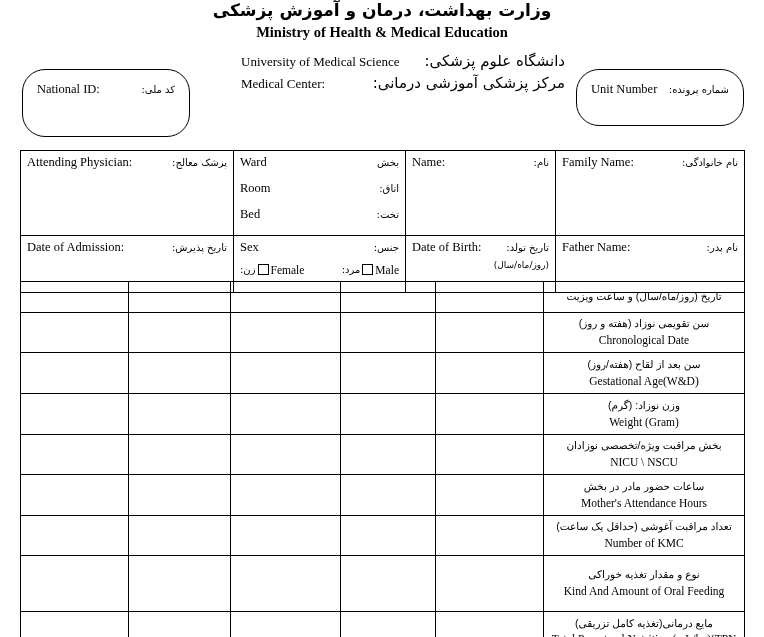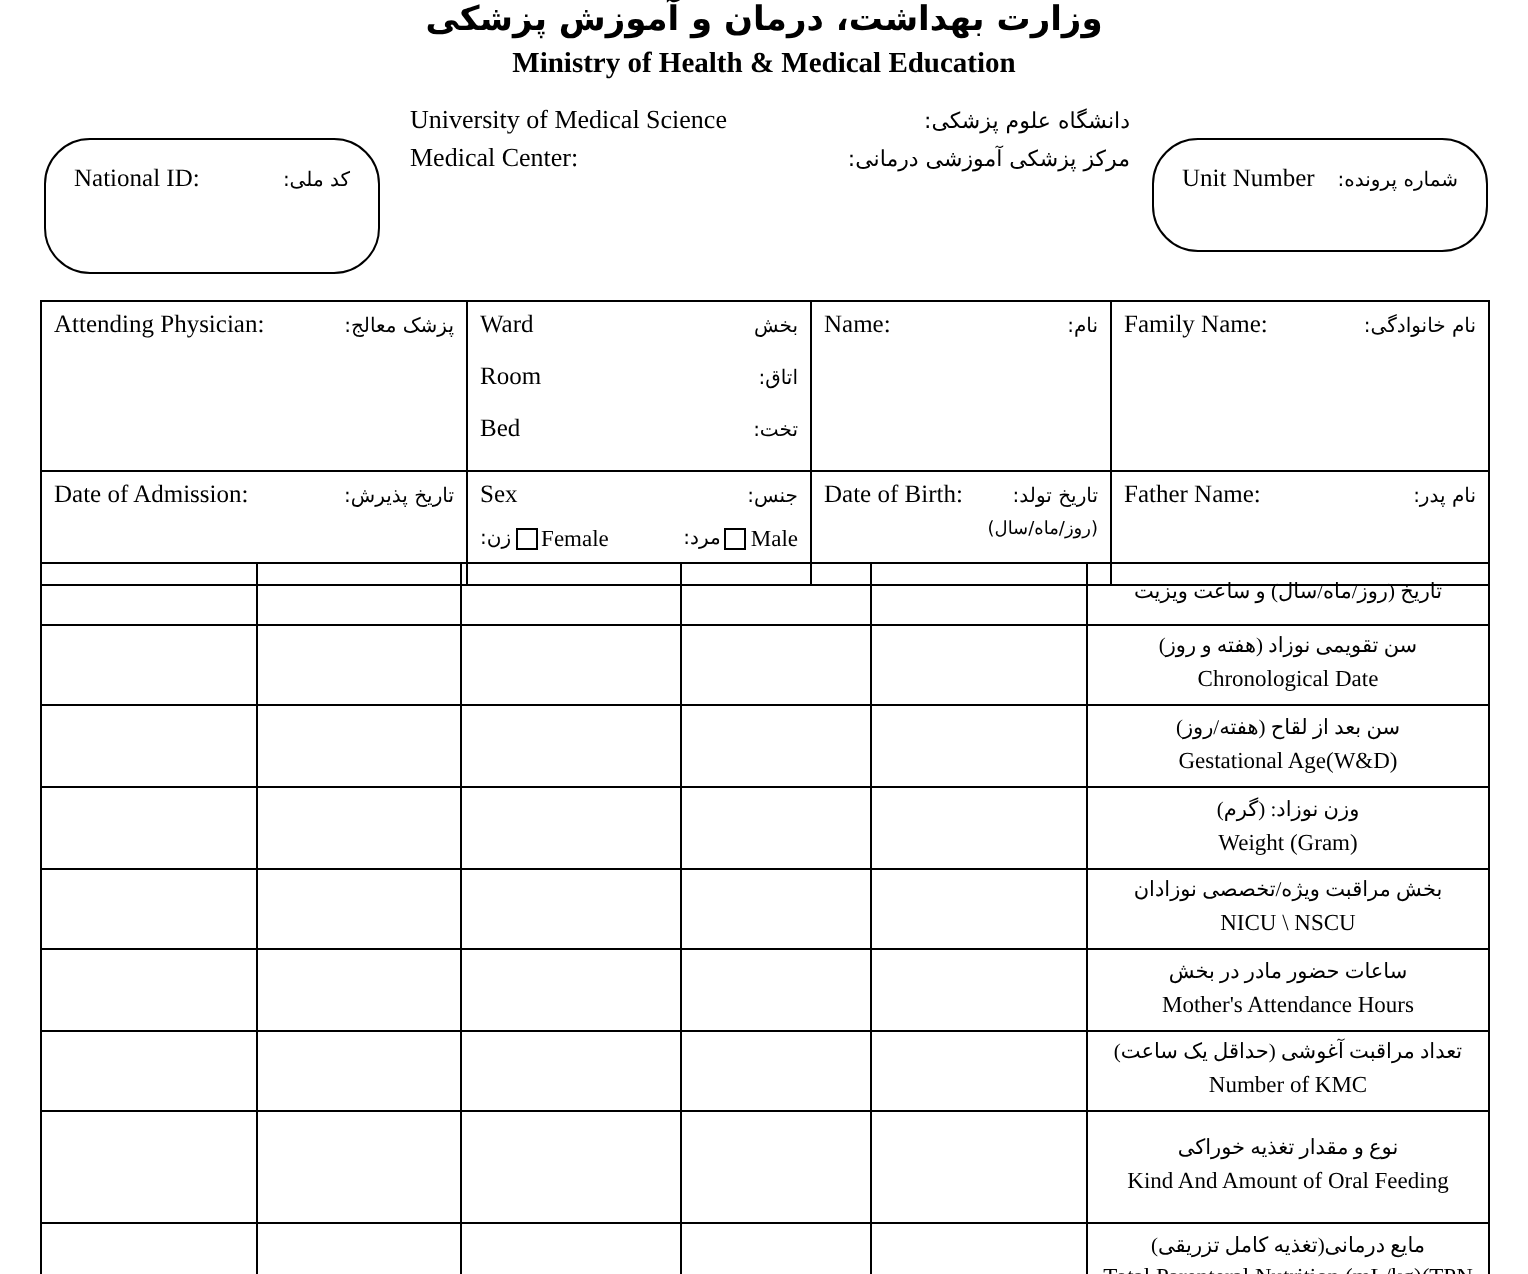--- a/index.html
+++ b/index.html
@@ -67,25 +67,26 @@
     position: absolute;
     left: 205px;
     top: 2px;
     width: 360px;
   }
   .org-line {
     display: flex;
     justify-content: space-between;
     align-items: baseline;
     line-height: 1.45;
+    margin-left: 36px;
   }
   .org-en { font-size: 13px; }
   .org-fa {
     font-family: "DejaVu Sans", sans-serif;
-    font-size: 11px;
+    font-size: 15px;
     direction: rtl;
     text-align: right;
   }
   .form-title-block {
     position: absolute;
     left: 195px;
     top: 46px;
     width: 380px;
     text-align: center;
   }
@@ -176,21 +177,21 @@
     border: 1px solid #000;
     padding: 0;
   }
   #progress-table td.datacell { }
   #progress-table td.labelcell {
     text-align: center;
     padding: 3px 6px;
     vertical-align: middle;
   }
   .lbl-fa {
-    font-family: Liberation Serif, serif;
+    font-family: Liberation Sans, sans-serif;
     font-size: 10.5px;
     direction: rtl;
     line-height: 1.5;
   }
   .lbl-en {
     font-size: 11.5px;
     line-height: 1.35;
     margin-top: 1px;
   }
 </style>

